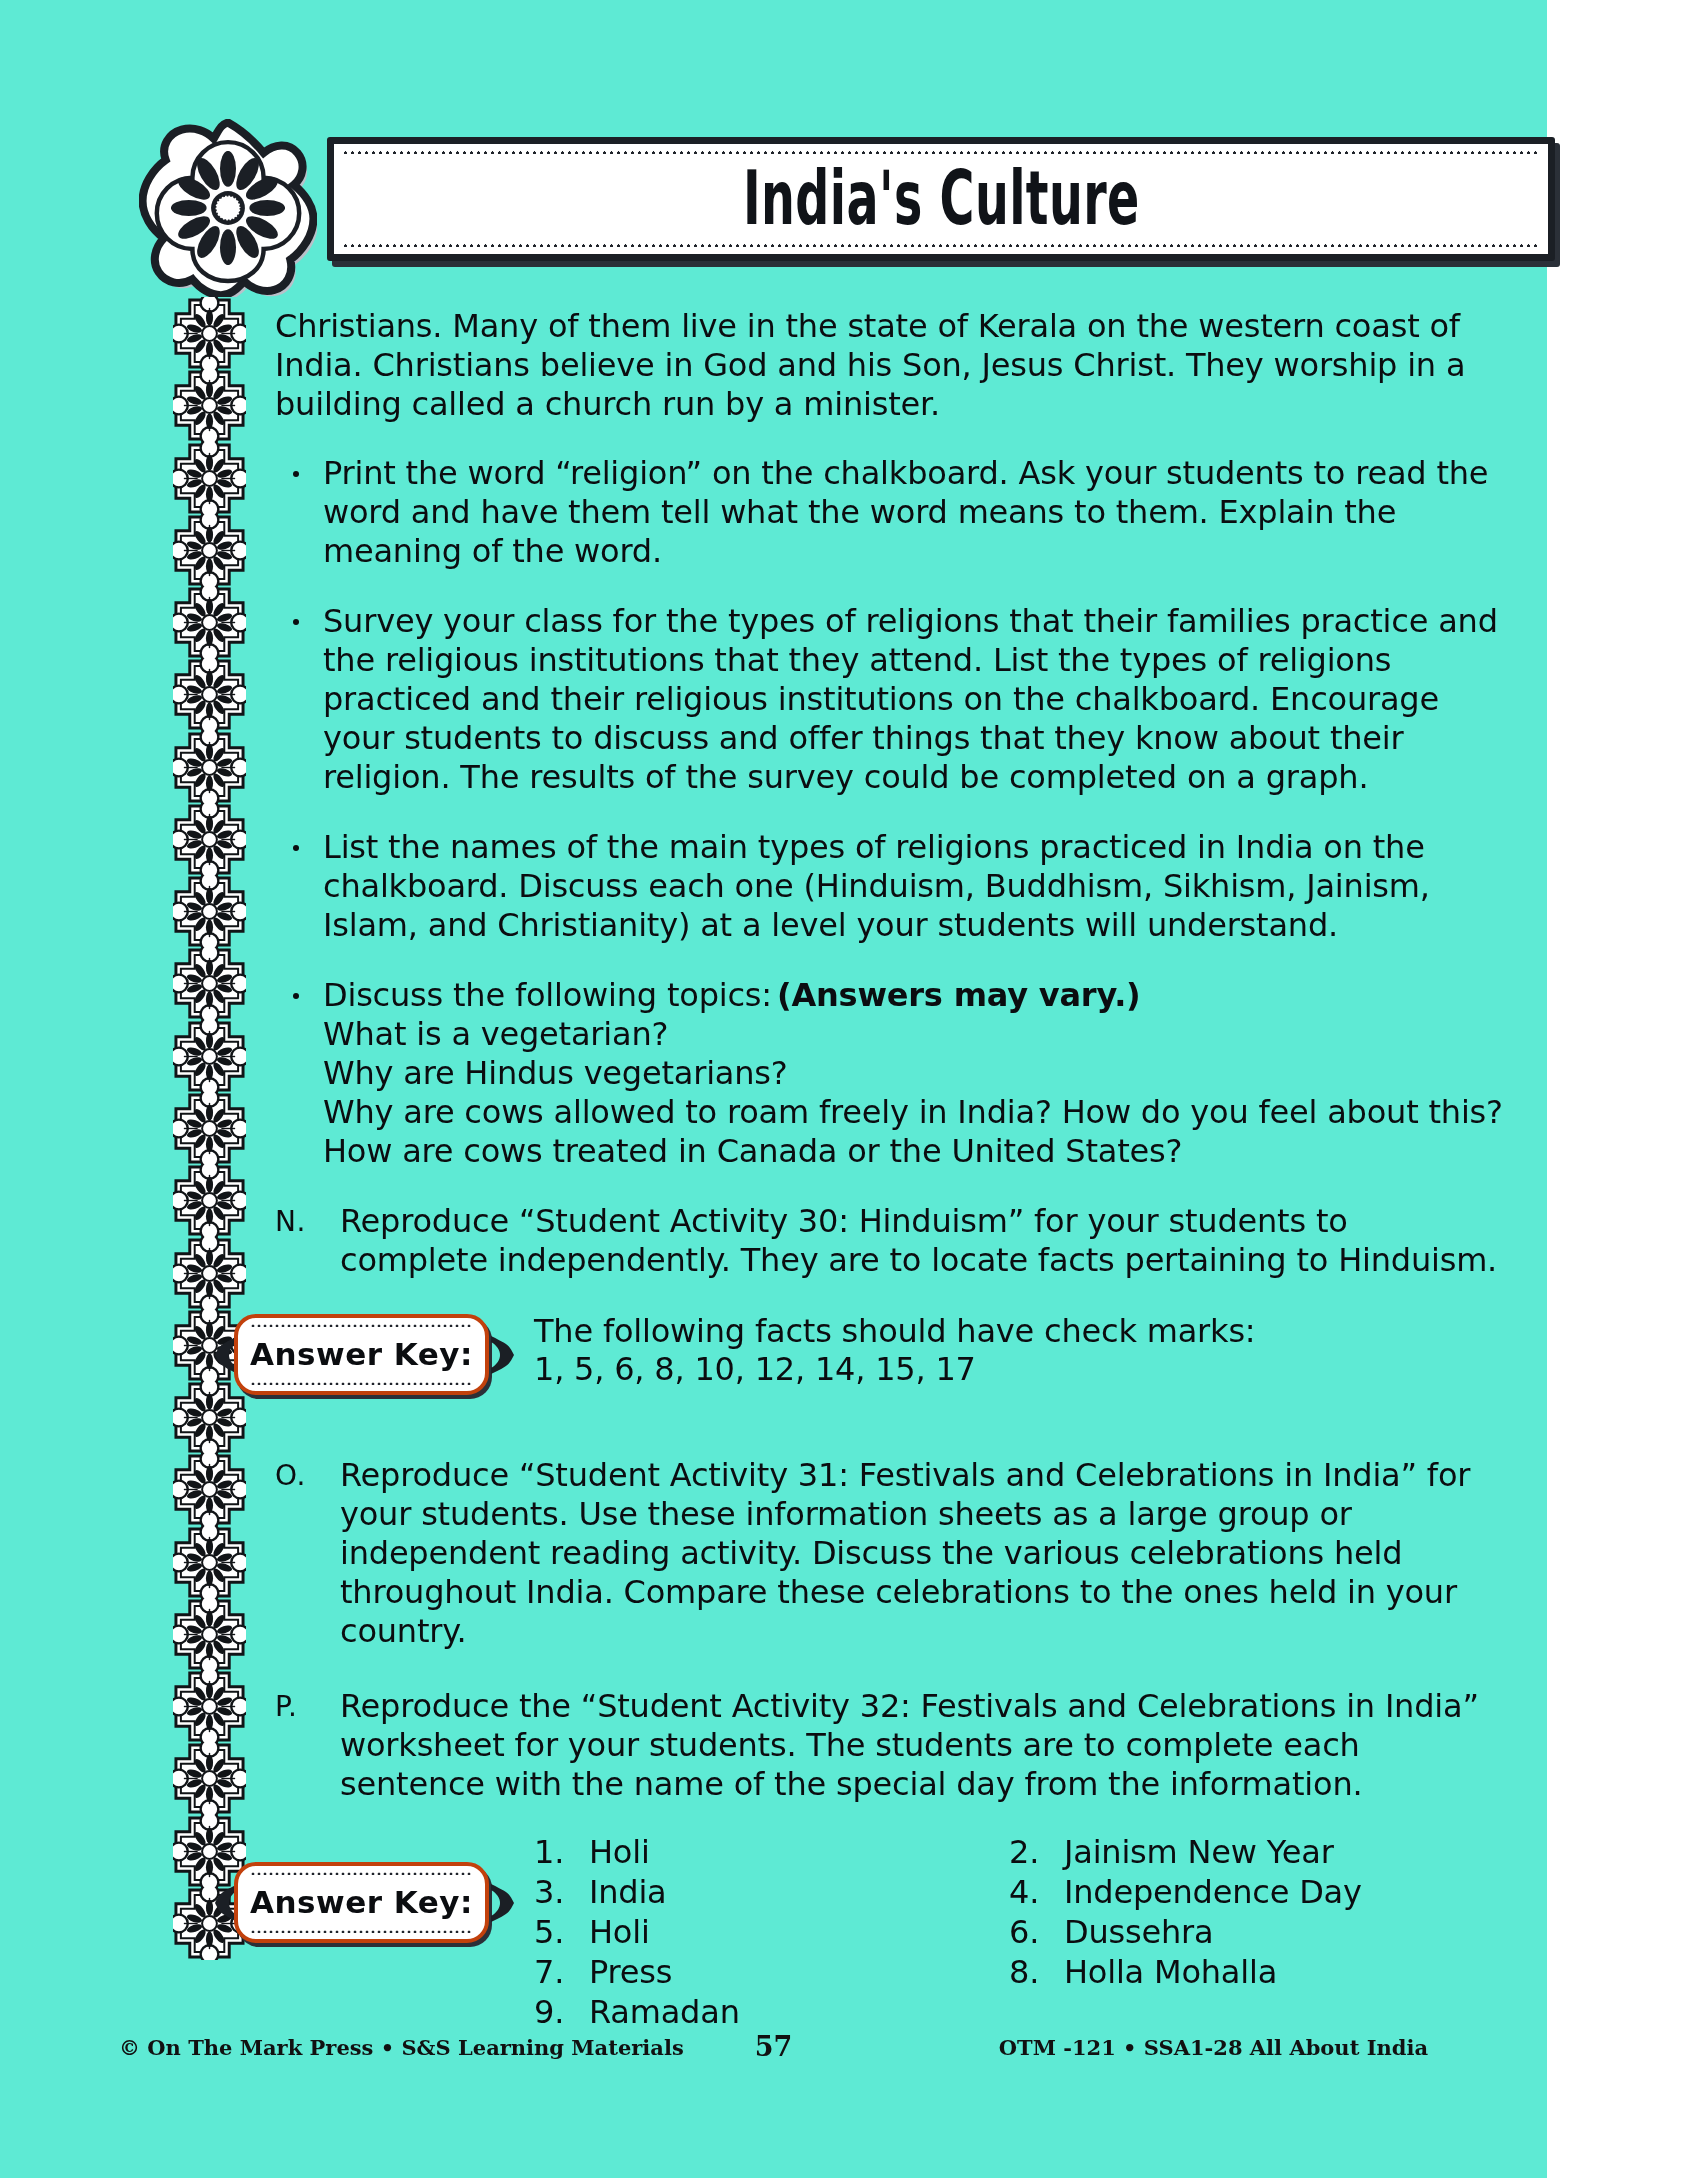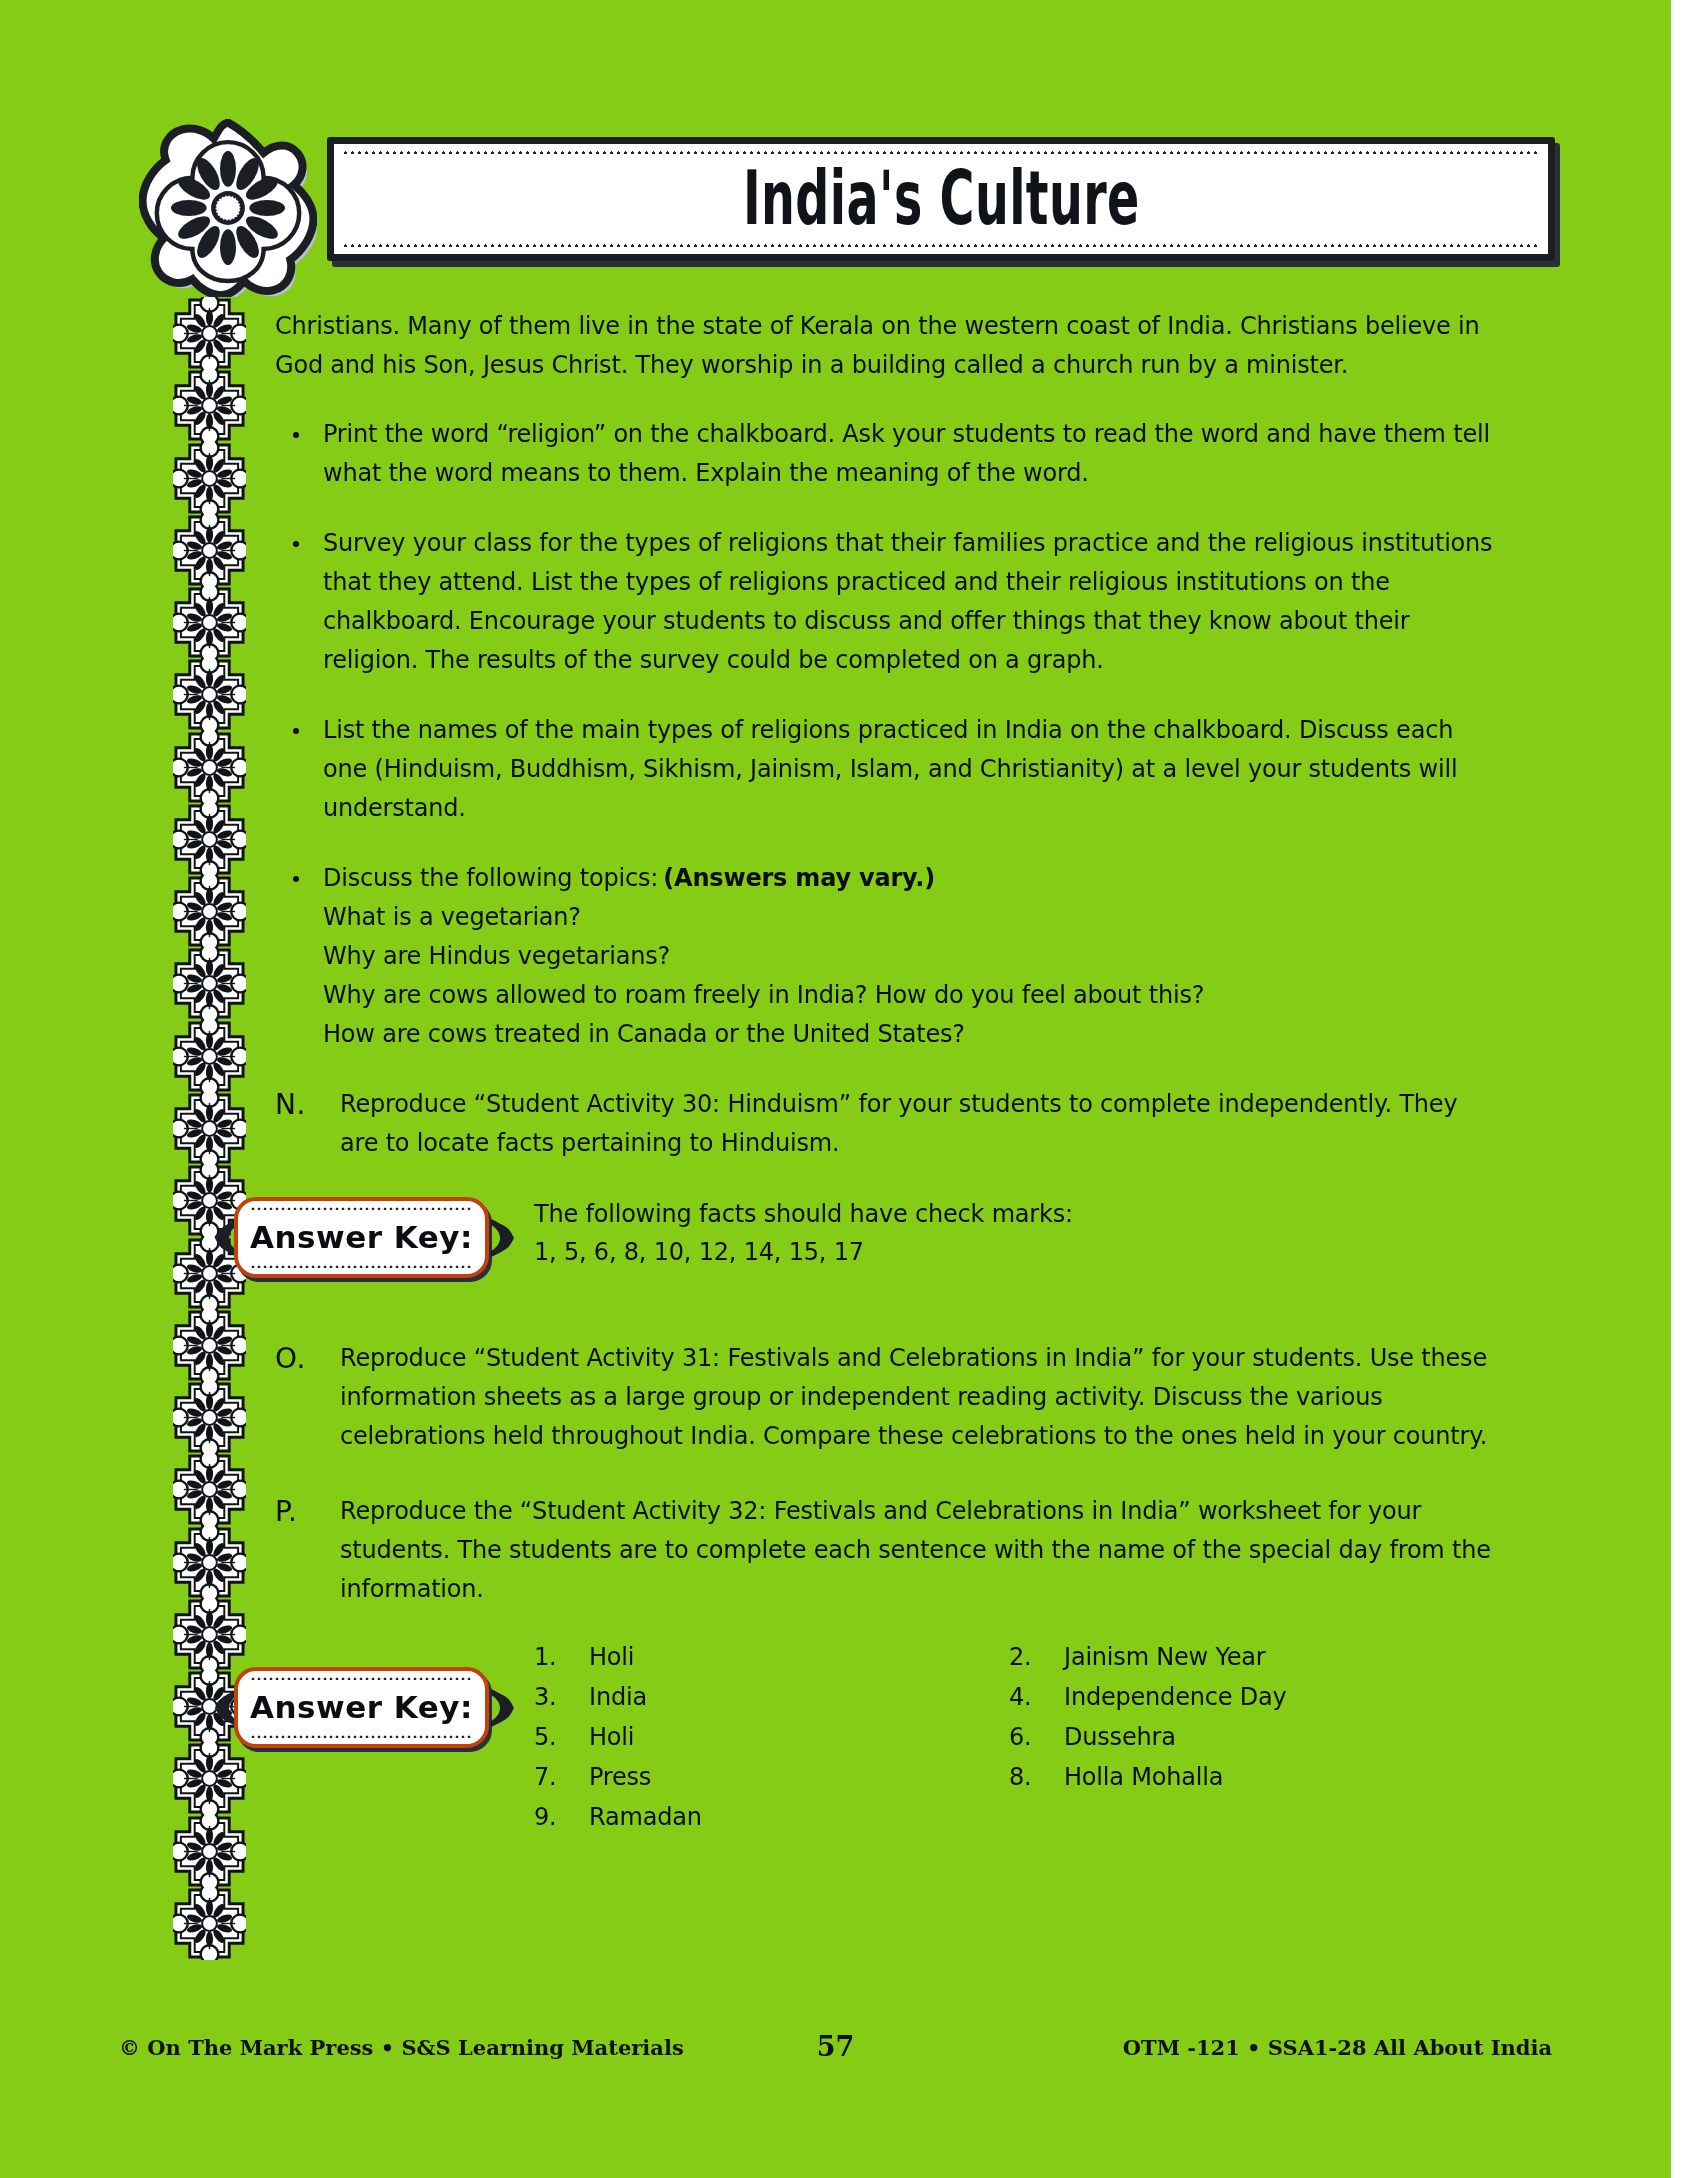--- a/index.html
+++ b/index.html
@@ -11,23 +11,23 @@
     width: 1683px;
     height: 2178px;
     font-family: "DejaVu Sans", sans-serif;
     color: #000000;
     position: relative;
     overflow: hidden;
   }
   .page {
     position: absolute;
     left: 0; top: 0;
-    width: 1671px;
+    width: 1547px;
     height: 2178px;
-    background: #84cc16;
+    background: #5eead4;
   }
 
   
   .header-zone {
     position: absolute;
     left: 139px;
     top: 119px;
     width: 1416px;
     height: 158px;
   }
@@ -99,21 +99,21 @@
 
   
   .content {
     position: absolute;
     left: 275px;
     top: 307px;
     width: 1228px;
   }
   .hand {
     font-family: "DejaVu Sans", sans-serif;
-    font-size: 24px;
+    font-size: 32px;
     line-height: 39px;
     color: #0b0d10;
     letter-spacing: -0.2px;
   }
 
   .para {
     margin: 0 0 30px 0;
   }
 
   ul.bullets {

